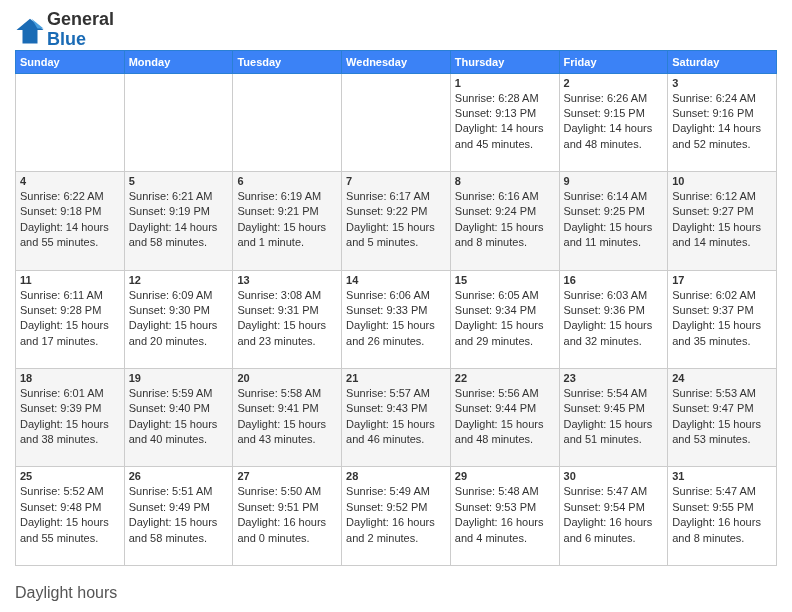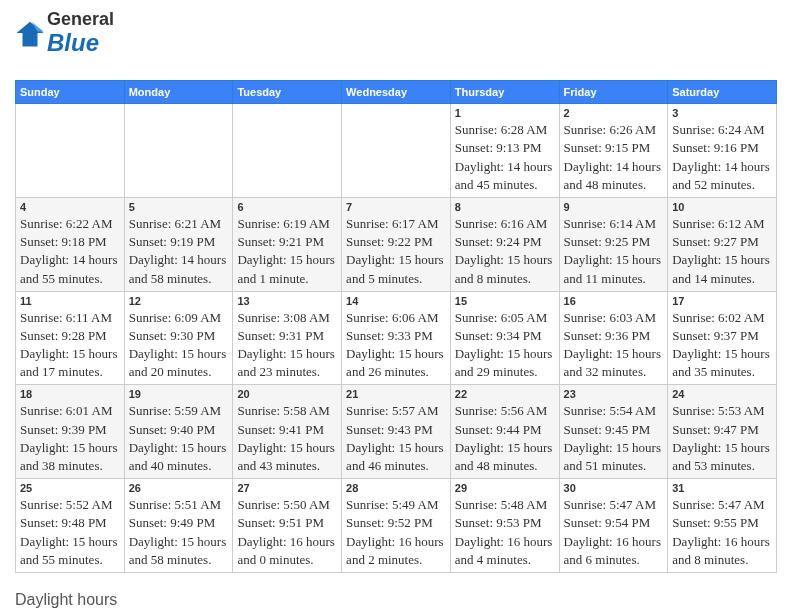--- a/index.html
+++ b/index.html
@@ -14,41 +14,40 @@
       width: 792px;
       height: 612px;
       padding: 10px 15px;
       display: flex;
       flex-direction: column;
     }
     .header {
       display: flex;
       justify-content: space-between;
       align-items: flex-start;
-      margin-bottom: 24px;
+      margin-bottom: 0;
     }
     .logo {
       display: flex;
       align-items: center;
     }
     .logo-text {
       display: flex;
       flex-direction: column;
       line-height: 1.1;
     }
     .logo-general {
       font-size: 18px;
       font-weight: bold;
       color: #333;
     }
     .logo-blue {
-      font-size: 24px;
+      font-size: 18px;
       font-weight: bold;
       color: #1a6bb5;
-      font-style: italic;
     }
     .logo-icon {
       width: 30px;
       height: 30px;
       margin-right: 2px;
     }
     .title-section {
       text-align: right;
     }
     .month-title {
@@ -88,24 +87,23 @@
     .calendar tbody tr:nth-child(even) td {
       background: #f5f5f5;
     }
     .day-number {
       font-weight: bold;
       font-size: 11px;
       display: block;
       margin-bottom: 2px;
     }
     .day-info {
-      font-size: 13px;
+      font-size: 11px;
       line-height: 1.4;
       color: #333;
-      font-family: Liberation Serif, serif;
     }
     .empty-cell {
       background: #fff !important;
     }
     .footer {
       margin-top: 18px;
       font-size: 16px;
       color: #555;
     }
   </style>

